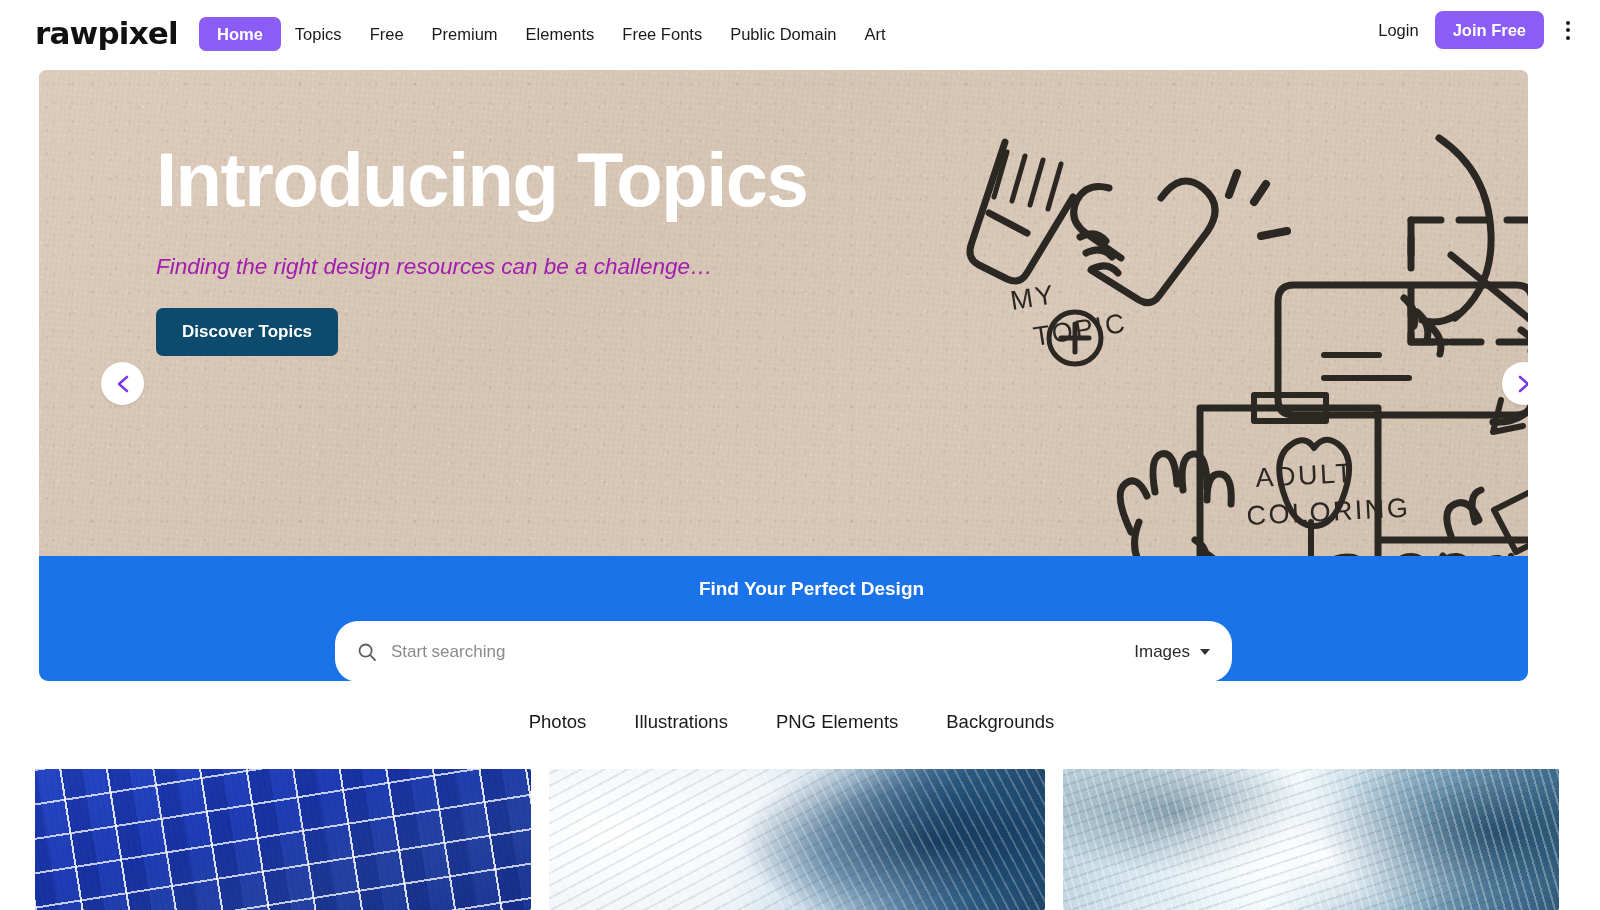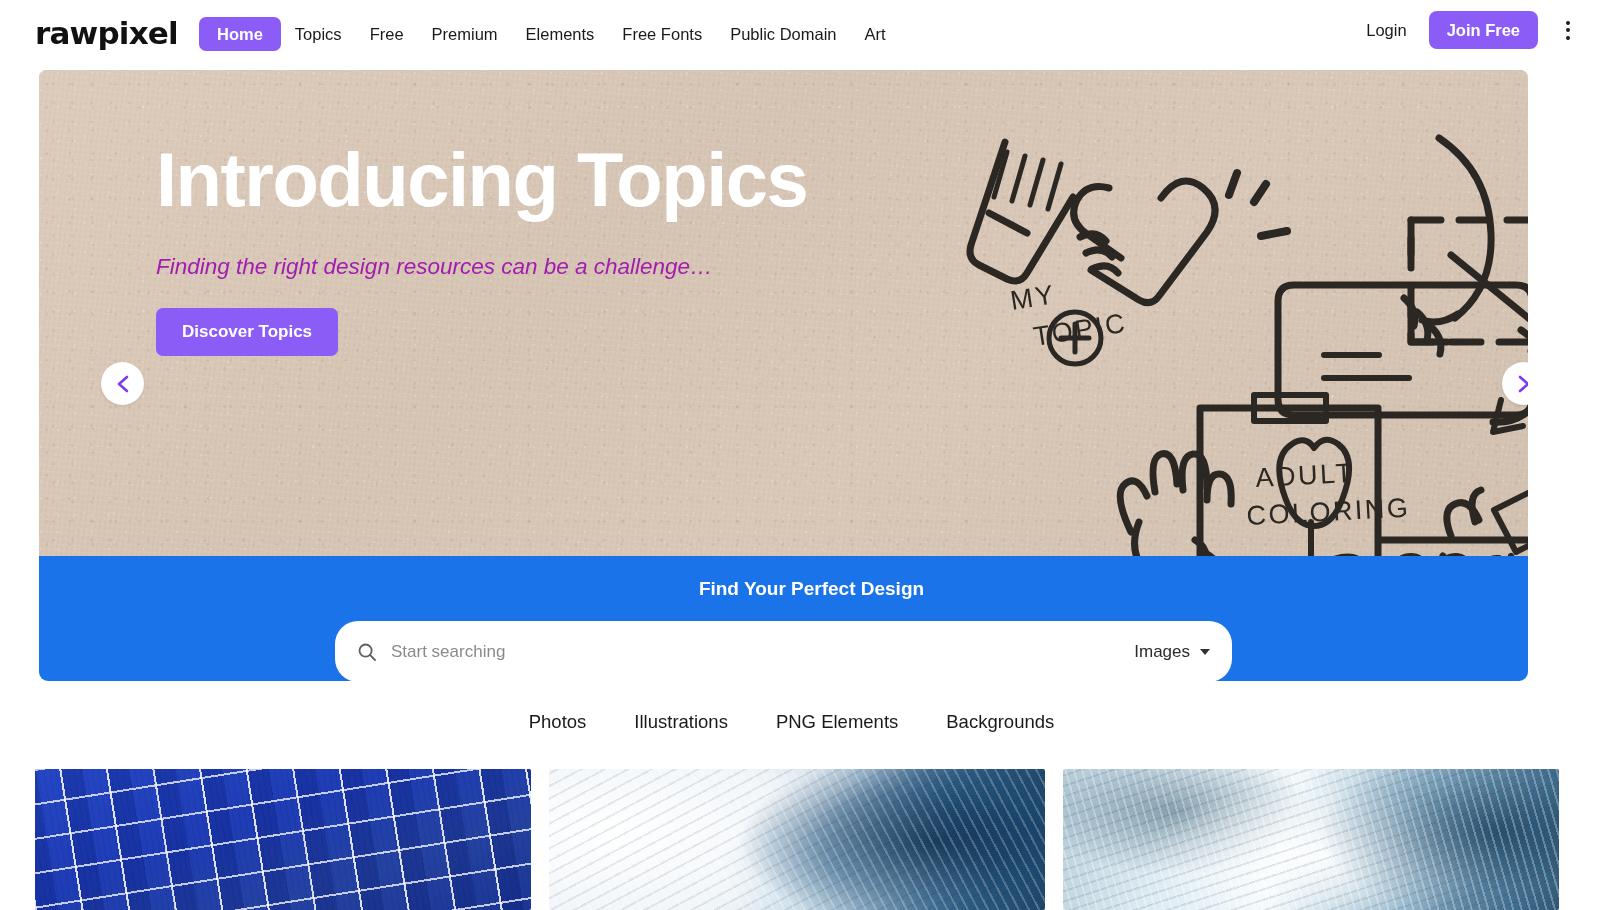--- a/index.html
+++ b/index.html
@@ -65,21 +65,21 @@
     border-radius: 7px;
     padding: 0 18px;
   }
 
   .header-right {
     position: absolute;
     right: 18px;
     top: 14px;
     display: flex;
     align-items: center;
-    gap: 6px;
+    gap: 0px;
     height: 32px;
   }
 
   .login-link {
     font-size: 16.5px;
     color: #1a1a1a;
     line-height: 38px;
     padding: 0 16px;
     cursor: pointer;
     white-space: nowrap;
@@ -184,21 +184,21 @@
     font-size: 20.5px;
     color: #ffffff;
     line-height: 29.5px;
     width: 670px;
     font-weight: 400;
   }
 
   .discover-btn {
     margin-top: 26px;
     display: inline-block;
-    background: #8b5cf6;
+    background: #0c4a6e;
     color: #ffffff;
     font-size: 17px;
     font-weight: 700;
     border: none;
     border-radius: 7px;
     padding: 0 26px;
     height: 48px;
     line-height: 48px;
     cursor: pointer;
     font-family: "Liberation Sans", sans-serif;

